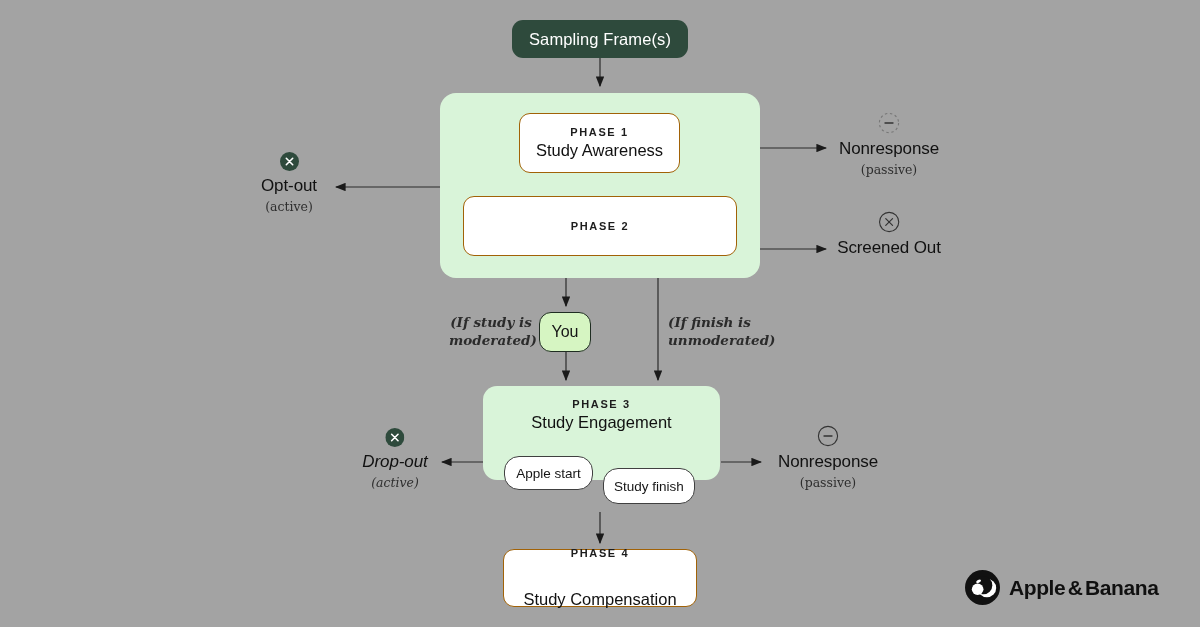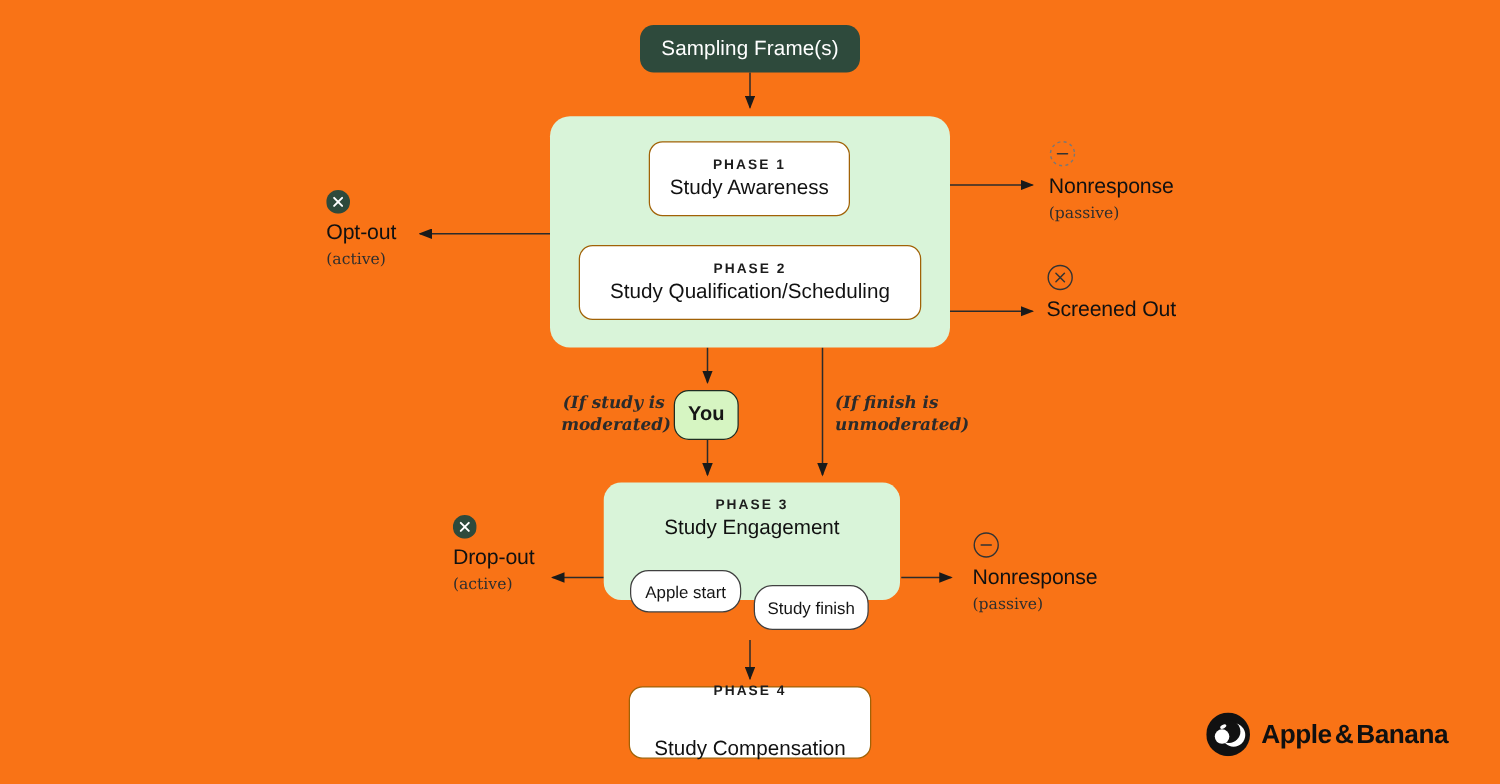--- a/index.html
+++ b/index.html
@@ -3,40 +3,40 @@
 <meta charset="utf-8">
 <style>
   :root{
     --accent-dark-green:#2e4a3c;
     --container-green:#d9f4d9;
     --you-green:#d6f5c2;
     --ink:#151515;
   }
   *{box-sizing:border-box;}
   body{margin:0;background:#ffffff;font-family:"Liberation Sans",sans-serif;color:var(--ink);}
-  .canvas{position:relative;width:1200px;height:627px;background:#f97316;overflow:hidden;}
+  .canvas{position:relative;width:1200px;height:627px;background:#a3a3a3;overflow:hidden;}
   .abs{position:absolute;}
 
   .arrow-layer{position:absolute;left:0;top:0;width:1200px;height:627px;z-index:1;}
 
   .node-dark{
     background:var(--accent-dark-green);color:#fff;border-radius:11px;
     display:flex;align-items:center;justify-content:center;
     font-size:16.5px;letter-spacing:.1px;z-index:2;
   }
   .container-green{background:var(--container-green);border-radius:16px;z-index:2;}
   .white-card{
     background:#fff;border:1px solid #a16207;border-radius:11px;
     display:flex;flex-direction:column;align-items:center;justify-content:center;
     z-index:3;
   }
   .eyebrow{font-size:11px;font-weight:bold;letter-spacing:1.6px;color:#1d1d1d;}
   .card-title{font-size:16.5px;color:#111;margin-top:3px;white-space:nowrap;}
 
-  .exit{display:flex;flex-direction:column;align-items:flex-start;z-index:2;}
+  .exit{display:flex;flex-direction:column;align-items:center;z-index:2;}
   .exit-icon{display:flex;align-items:center;justify-content:center;margin-bottom:5px;}
   .exit-label{font-size:17px;color:#111;white-space:nowrap;letter-spacing:-.1px;}
   .exit-note{font-family:"DejaVu Serif",serif;font-size:12.5px;color:#2e2e2e;margin-top:3px;}
 
   .you-node{
     background:var(--you-green);border:1.4px solid #1f2d22;border-radius:12px;
     display:flex;align-items:center;justify-content:center;font-size:16px;z-index:3;
   }
   .branch-note{
     font-family:"DejaVu Serif",serif;font-style:italic;font-size:13.5px;color:#2b2b2b;
@@ -81,21 +81,20 @@
 
   <div class="abs container-green" style="left:440px;top:93px;width:320px;height:185px;"></div>
 
   <div class="abs white-card" style="left:519px;top:113px;width:161px;height:60px;">
     <div class="eyebrow">PHASE 1</div>
     <div class="card-title">Study Awareness</div>
   </div>
 
   <div class="abs white-card" style="left:463px;top:196px;width:274px;height:60px;">
     <div class="eyebrow">PHASE 2</div>
-    <div class="card-title">Study Qualification/Scheduling</div>
   </div>
 
   <div class="abs exit" style="left:289px;top:152px;transform:translateX(-50%);">
     <span class="exit-icon">
       <svg width="19" height="19" viewBox="0 0 19 19">
           <circle cx="9.5" cy="9.5" r="9.5" fill="#2e4a3c"></circle>
           <path d="M6.3 6.3 L12.7 12.7 M12.7 6.3 L6.3 12.7" stroke="#fff" stroke-width="1.6" stroke-linecap="round"></path>
         </svg>
     </span>
     <div class="exit-label">Opt-out</div>
@@ -118,41 +117,41 @@
       <svg width="22" height="22" viewBox="0 0 22 22">
           <circle cx="11" cy="11" r="9.6" fill="none" stroke="#333" stroke-width="1.1"></circle>
           <path d="M7.6 7.6 L14.4 14.4 M14.4 7.6 L7.6 14.4" stroke="#333" stroke-width="1.2" stroke-linecap="round"></path>
         </svg>
     </span>
     <div class="exit-label">Screened Out</div>
   </div>
 
   <div class="abs branch-note" style="left:449px;top:314px;width:84px;text-align:center;">(If study is moderated)</div>
 
-  <div class="abs you-node" style="left:539px;top:312px;width:52px;height:40px;font-weight:bold;">
+  <div class="abs you-node" style="left:539px;top:312px;width:52px;height:40px;">
     <span>You</span>
   </div>
 
   <div class="abs branch-note" style="left:668px;top:314px;width:106px;text-align:left;">(If finish is unmoderated)</div>
 
   <div class="abs container-green" style="left:483px;top:386px;width:237px;height:94px;border-radius:14px;">
     <div style="text-align:center;margin-top:12px;">
       <div class="eyebrow">PHASE 3</div>
       <div class="card-title">Study Engagement</div>
     </div>
   </div>
 
   <div class="abs pill-card" style="left:504px;top:456px;width:89px;height:34px;">
     <span>Apple start</span>
   </div>
   <div class="abs pill-card" style="left:603px;top:468px;width:92px;height:36px;">
     <span>Study finish</span>
   </div>
 
-  <div class="abs exit" style="left:395px;top:412px;transform:translateX(-50%);">
+  <div class="abs exit" style="left:395px;top:428px;transform:translateX(-50%);font-style:italic;">
     <span class="exit-icon">
       <svg width="19" height="19" viewBox="0 0 19 19">
           <circle cx="9.5" cy="9.5" r="9.5" fill="#2e4a3c"></circle>
           <path d="M6.3 6.3 L12.7 12.7 M12.7 6.3 L6.3 12.7" stroke="#fff" stroke-width="1.6" stroke-linecap="round"></path>
         </svg>
     </span>
     <div class="exit-label">Drop-out</div>
     <div class="exit-note">(active)</div>
   </div>
 

